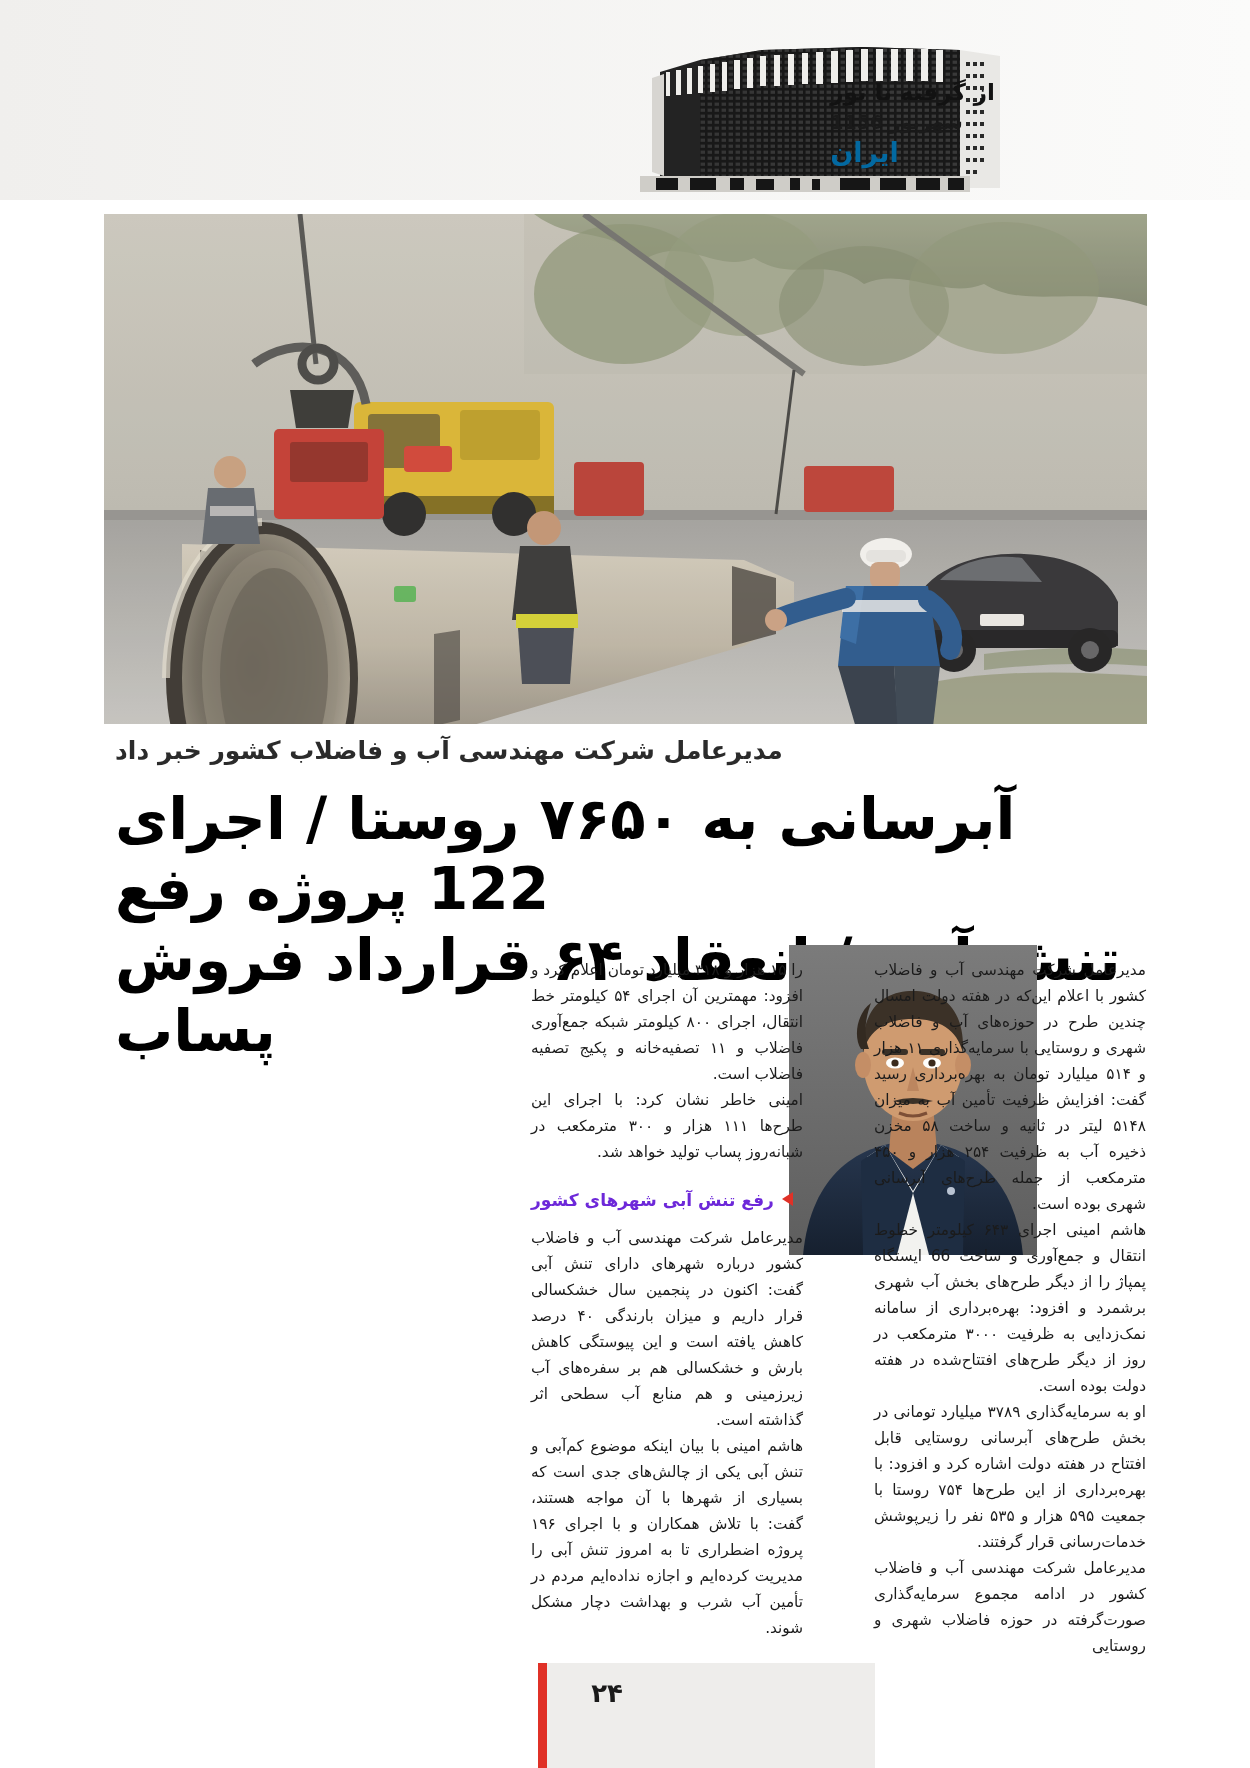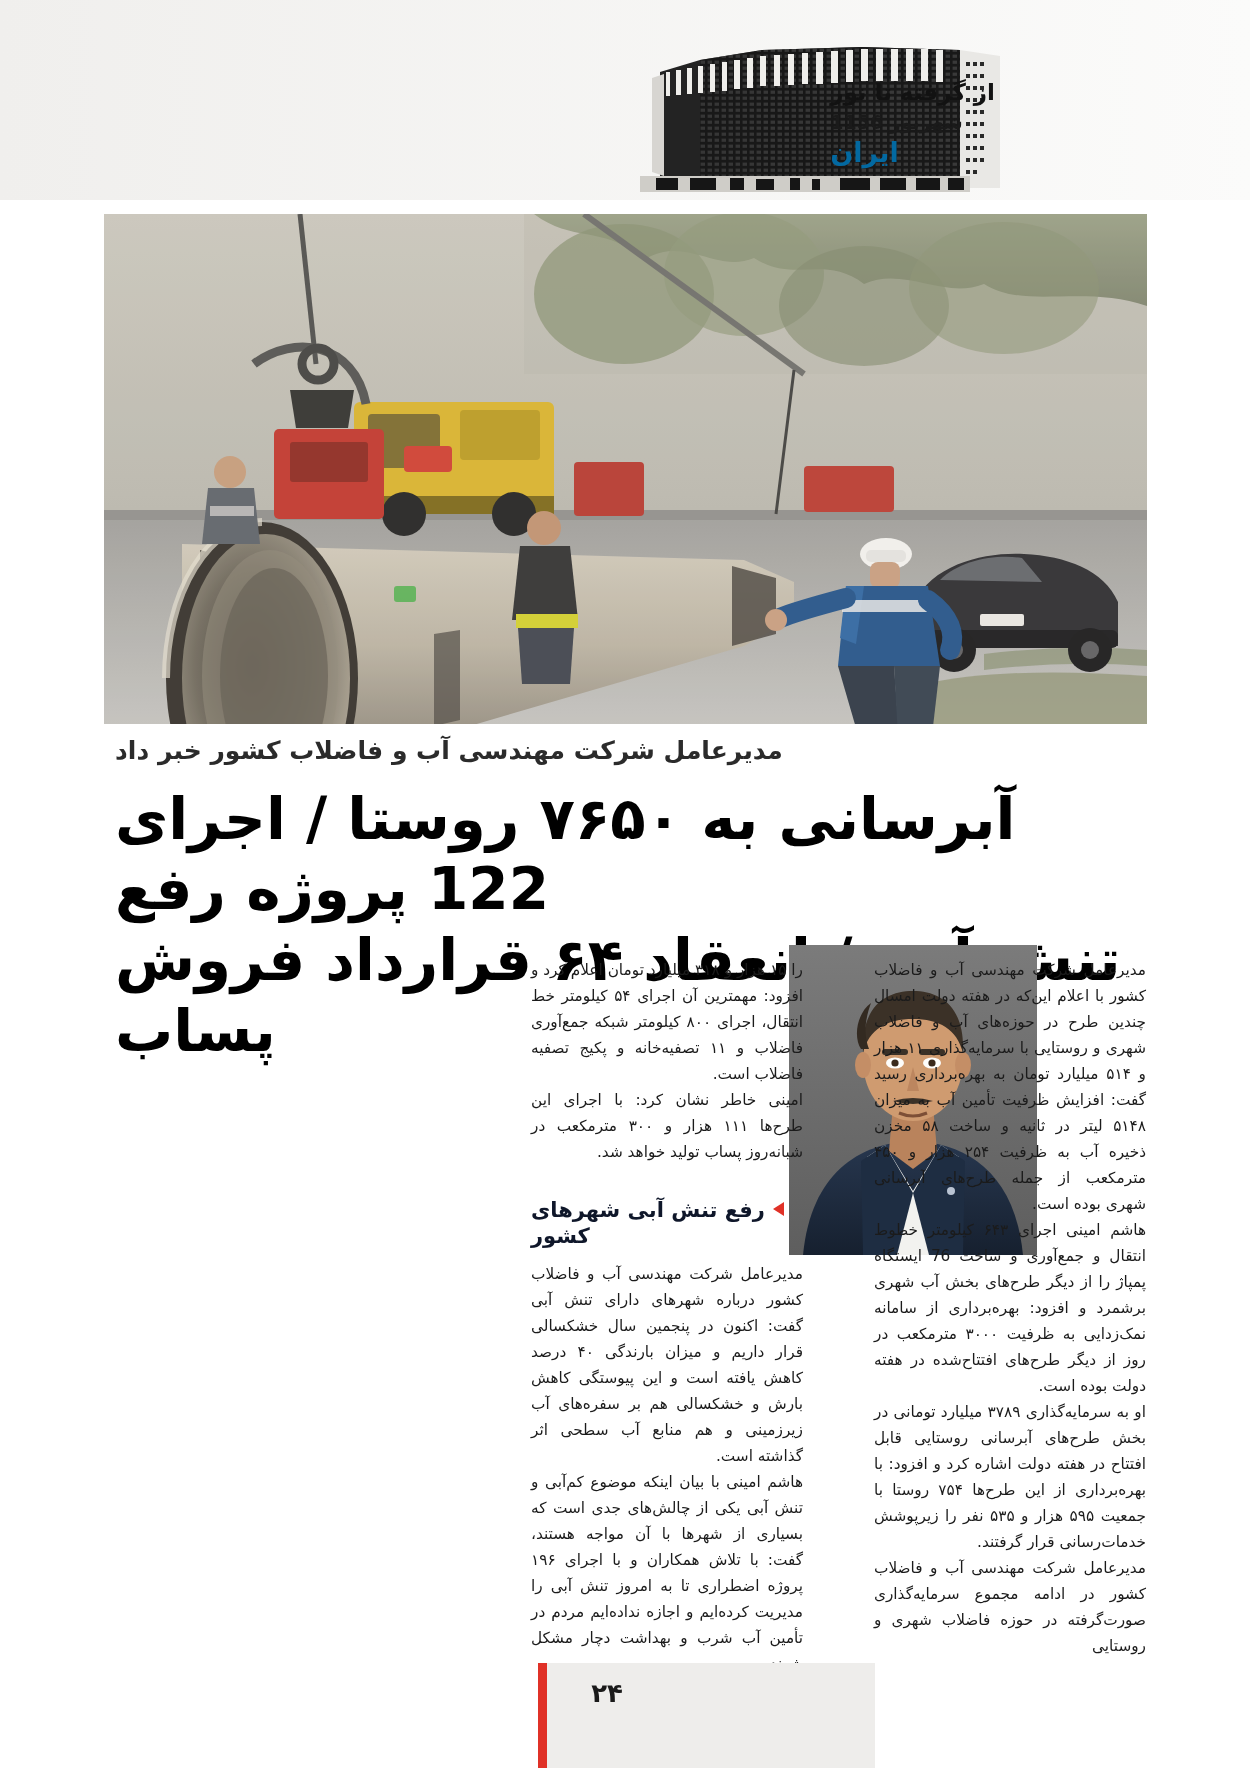--- a/index.html
+++ b/index.html
@@ -94,22 +94,22 @@
     font-size:15.3px;line-height:26px;color:#1b1b1b;
     text-align:justify;text-justify:inter-word;
   }
   #col-right{right:0;}
   #col-mid{right:343px;}
 
   .col p{margin:12px 0 0 0;text-indent:0;}
   .col p + p{margin-top:0px;}
 
   .subhead{
-    font-size:21px;font-weight:bold;color:#0f172a;
-    margin:32px 0 4px 0;text-align:left;direction:rtl;
+    font-size:17px;font-weight:bold;color:#6d28d9;
+    margin:22px 0 4px 0;text-align:left;direction:rtl;
     position:relative;
   }
   .subhead .bullet{
     display:inline-block;width:0;height:0;
     border-top:7px solid transparent;
     border-bottom:7px solid transparent;
     border-right:11px solid #e03127;
     margin-left:8px;vertical-align:middle;
     transform:translateY(-2px);
   }
@@ -436,21 +436,21 @@
 
       <path d="M104,156 Q124,150 144,156 Q124,162 104,156 Z" fill="#3b3127"></path>
       <path d="M110,168 Q124,174 138,168" stroke="#7d4f36" stroke-width="3" fill="none"></path>
 
       <circle cx="162" cy="246" r="4" fill="#b9c3d2"></circle>
     </svg>
   </div>
 
   <div class="col" id="col-right">
     <p>مدیرعامل شرکت مهندسی آب و فاضلاب کشور با اعلام این‌که در هفته دولت امسال چندین طرح در حوزه‌های آب و فاضلاب شهری و روستایی با سرمایه‌گذاری ۱۱ هزار و ۵۱۴ میلیارد تومان به بهره‌برداری رسید گفت: افزایش ظرفیت تأمین آب به میزان ۵۱۴۸ لیتر در ثانیه و ساخت ۵۸ مخزن ذخیره آب به ظرفیت ۲۵۴ هزار و ۴۵۰ مترمکعب از جمله طرح‌های آبرسانی شهری بوده است.</p>
-    <p>هاشم امینی اجرای ۶۴۳ کیلومتر خطوط انتقال و جمع‌آوری و ساخت 76 ایستگاه پمپاژ را از دیگر طرح‌های بخش آب شهری برشمرد و افزود: بهره‌برداری از سامانه نمک‌زدایی به ظرفیت ۳۰۰۰ مترمکعب در روز از دیگر طرح‌های افتتاح‌شده در هفته دولت بوده است.</p>
+    <p>هاشم امینی اجرای ۶۴۳ کیلومتر خطوط انتقال و جمع‌آوری و ساخت 66 ایستگاه پمپاژ را از دیگر طرح‌های بخش آب شهری برشمرد و افزود: بهره‌برداری از سامانه نمک‌زدایی به ظرفیت ۳۰۰۰ مترمکعب در روز از دیگر طرح‌های افتتاح‌شده در هفته دولت بوده است.</p>
     <p>او به سرمایه‌گذاری ۳۷۸۹ میلیارد تومانی در بخش طرح‌های آبرسانی روستایی قابل افتتاح در هفته دولت اشاره کرد و افزود: با بهره‌برداری از این طرح‌ها ۷۵۴ روستا با جمعیت ۵۹۵ هزار و ۵۳۵ نفر را زیرپوشش خدمات‌رسانی قرار گرفتند.</p>
     <p>مدیرعامل شرکت مهندسی آب و فاضلاب کشور در ادامه مجموع سرمایه‌گذاری صورت‌گرفته در حوزه فاضلاب شهری و روستایی</p>
   </div>
 
   <div class="col" id="col-mid">
     <p>را ۱۵ هزار و ۳۱۸ میلیارد تومان اعلام کرد و افزود: مهمترین آن اجرای ۵۴ کیلومتر خط انتقال، اجرای ۸۰۰ کیلومتر شبکه جمع‌آوری فاضلاب و ۱۱ تصفیه‌خانه و پکیج تصفیه فاضلاب است.</p>
     <p>امینی خاطر نشان کرد: با اجرای این طرح‌ها ۱۱۱ هزار و ۳۰۰ مترمکعب در شبانه‌روز پساب تولید خواهد شد.</p>
     <div class="subhead">
       <span class="bullet"></span><span>رفع تنش آبی شهرهای کشور</span>
     </div>

